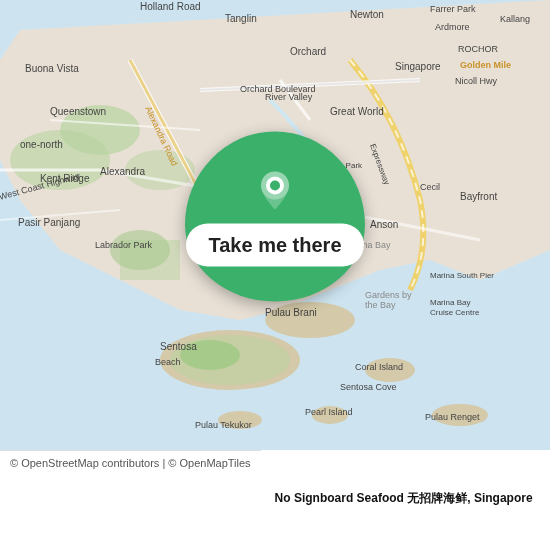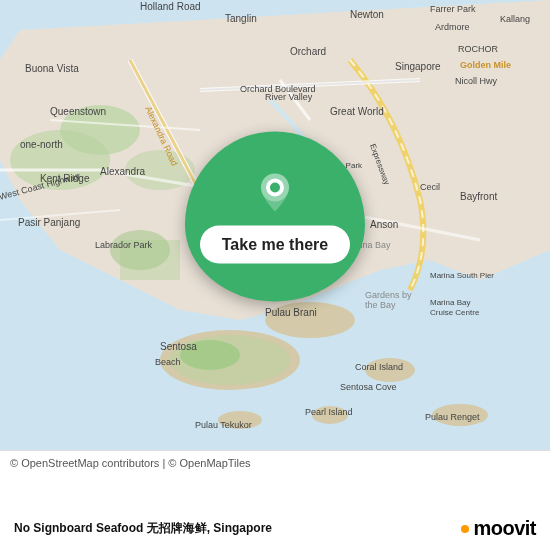--- a/index.html
+++ b/index.html
@@ -41,35 +41,34 @@
       width: 44px;
       height: 44px;
       margin-bottom: 8px;
     }
 
     #take-me-there-btn {
       background: #fff;
       border: none;
       border-radius: 24px;
       padding: 10px 22px;
-      font-size: 16px;
+      font-size: 20px;
       font-weight: bold;
       color: #222;
       cursor: pointer;
       white-space: nowrap;
       margin-top: 4px;
     }
 
     
     #bottom-bar {
       height: 100px;
       background: #fff;
       display: flex;
-      flex-direction: column;
-      justify-content: space-between;
+      flex-direction: row;
       padding: 0;
     }
 
     #attribution {
       font-size: 11px;
       color: #555;
       padding: 6px 10px 2px 10px;
       border-top: 1px solid #ddd;
     }
 
@@ -213,18 +212,14 @@
       <circle cx="22" cy="18" r="5" fill="#3ab06a"></circle>
     </svg>
     <button id="take-me-there-btn">Take me there</button>
   </div>
 </div>
 
 <div id="bottom-bar">
   <div id="attribution">© OpenStreetMap contributors | © OpenMapTiles</div>
   <div id="place-info">
     <span id="place-name">No Signboard Seafood 无招牌海鲜, Singapore</span>
-    <div id="moovit-logo">
-      <span class="logo-dot"></span>
-      <span class="logo-text">moovit</span>
-    </div>
   </div>
 </div>
 
 </body></html>

